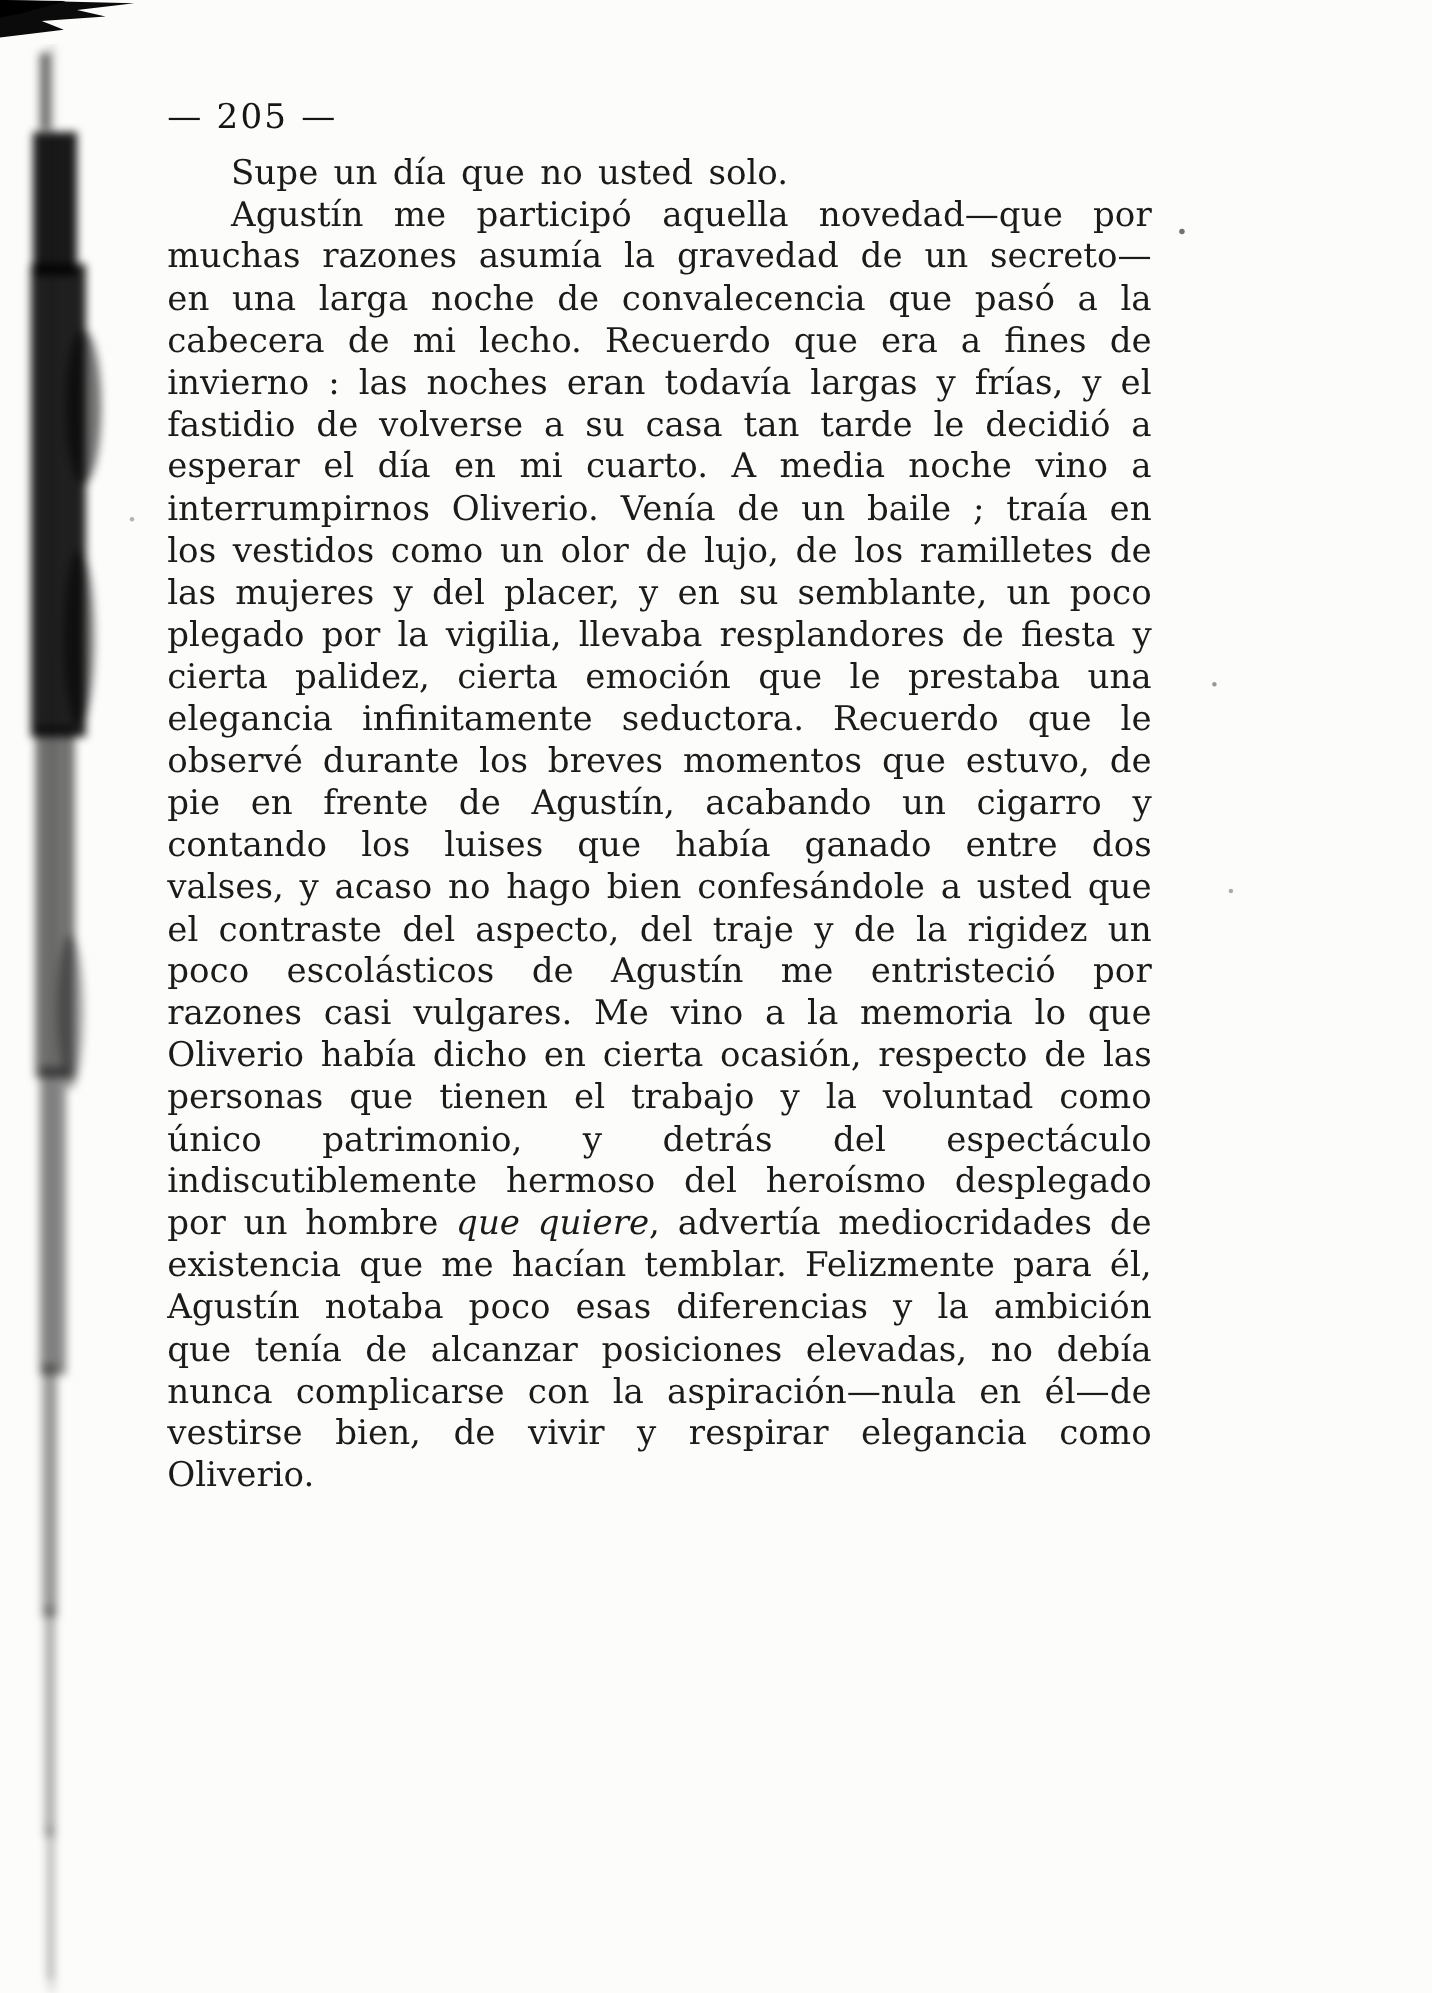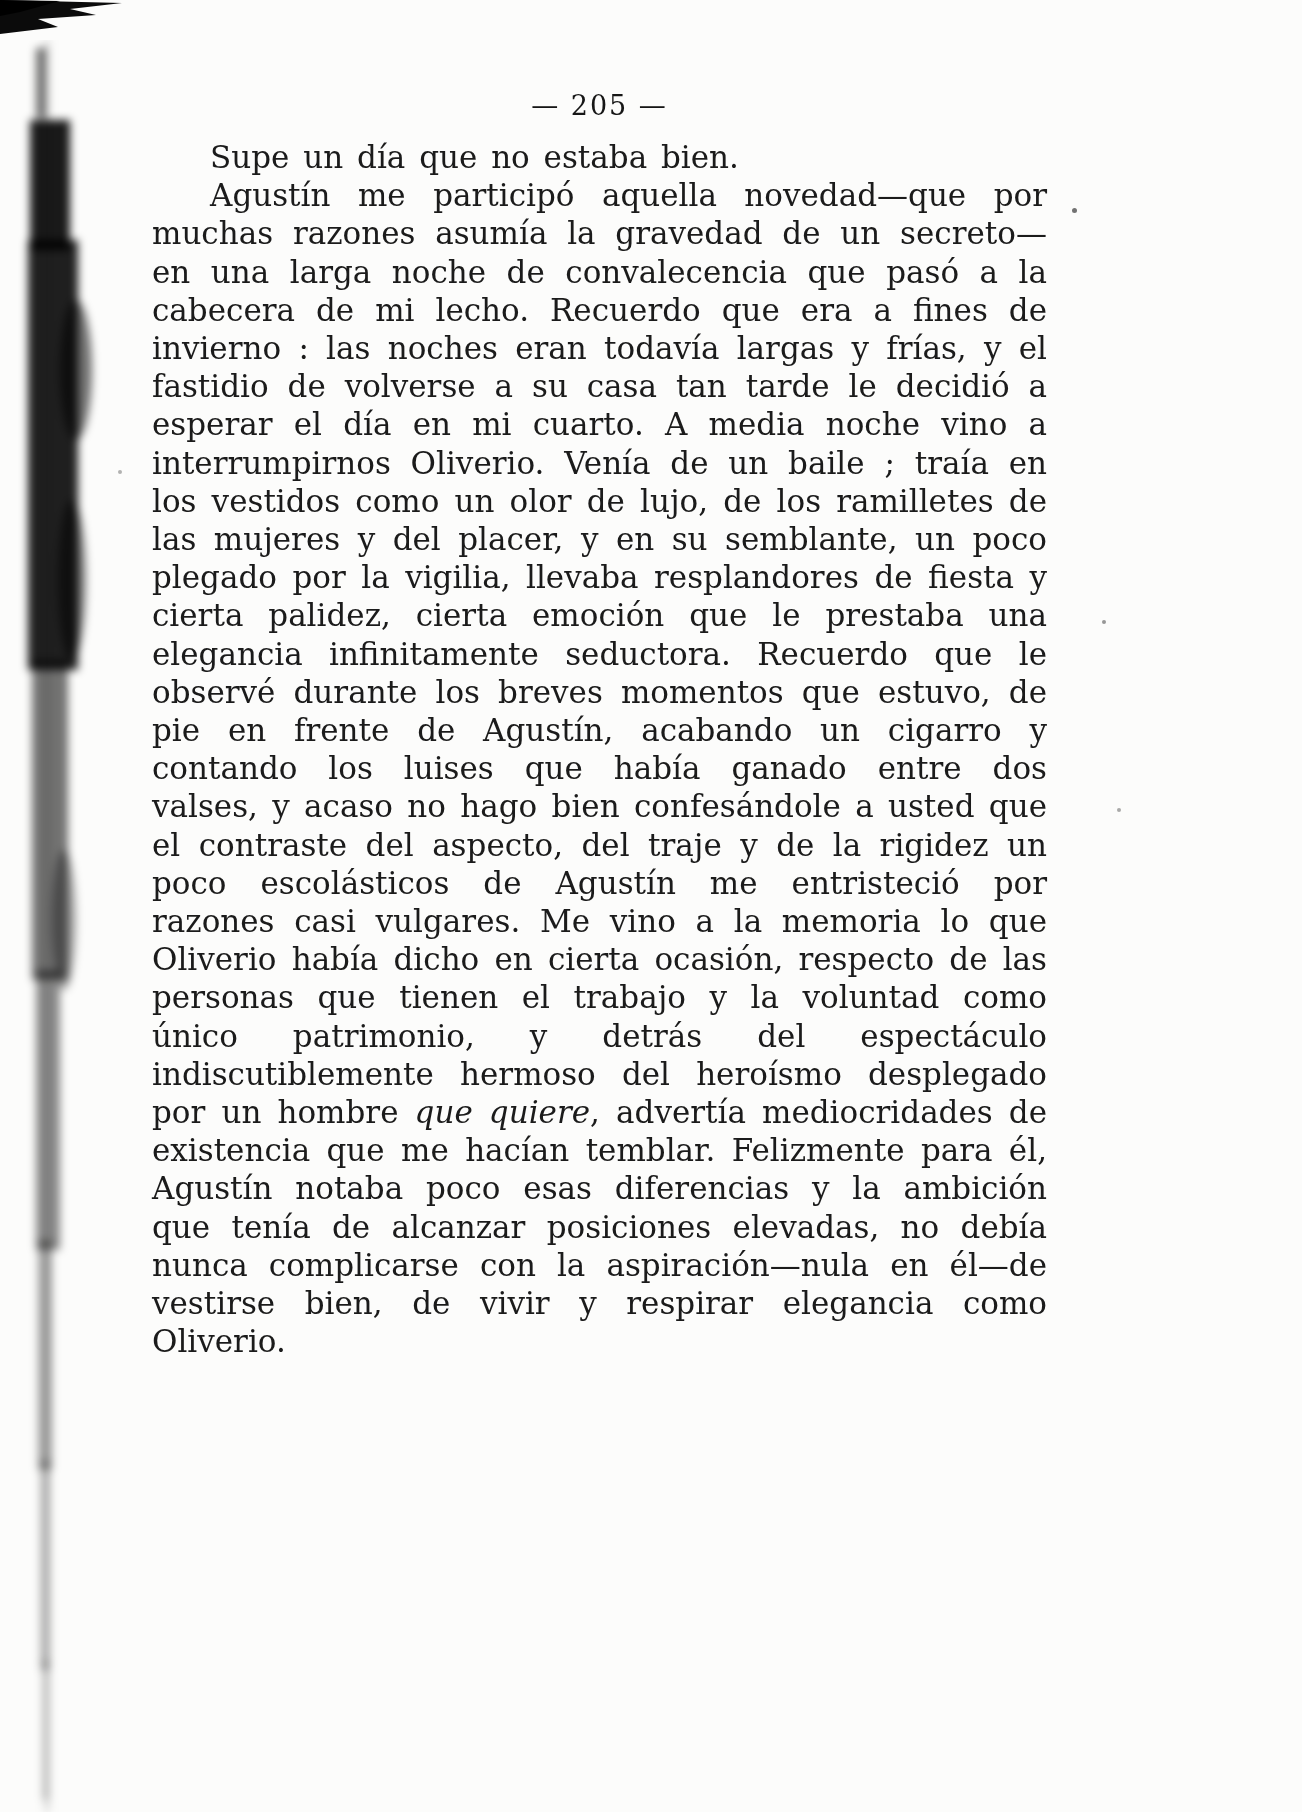--- a/index.html
+++ b/index.html
@@ -42,22 +42,22 @@
   .speck-2 { left: 1102px; top: 620px; width: 4px; height: 4px; opacity: .55; }
   .speck-3 { left: 1117px; top: 808px; width: 4px; height: 4px; opacity: .45; }
   .speck-4 { left: 118px;  top: 470px; width: 4px; height: 4px; opacity: .4; }
   .text-column {
     position: absolute;
     left: 152px;
     top: 88px;
     width: 895px;
   }
   .page-number {
-    text-align: center;
-    font-size: 27px;
+    text-align: left;
+    font-size: 31px;
     line-height: 36px;
     letter-spacing: 2px;
     margin: 0 0 14px 0;
     color: #161616;
   }
   .body-text p {
     margin: 0;
     font-size: 31px;
     line-height: 38.2px;
     text-align: justify;
@@ -104,20 +104,20 @@
   <span class="speck speck-2"></span>
   <span class="speck speck-3"></span>
   <span class="speck speck-4"></span>
 
   <div class="text-column">
 
     <div class="page-number">— 205 —</div>
 
     <div class="body-text">
 
-      <p>Supe un día que no estaba bien.</p>
+      <p>Supe un día que no usted solo.</p>
 
       <p><span>Agustín me participó aquella novedad—que por muchas razones asumía la gravedad de un secreto— en una larga noche de convalecencia que pasó a la cabecera de mi lecho. Recuerdo que era a fines de invierno : las noches eran todavía largas y frías, y el fastidio de volverse a su casa tan tarde le decidió a esperar el día en mi cuarto. A media noche vino a interrumpirnos Oliverio. Venía de un baile ; traía en los vestidos como un olor de lujo, de los ramilletes de las mujeres y del placer, y en su semblante, un poco plegado por la vigilia, llevaba resplandores de fiesta y cierta palidez, cierta emoción que le prestaba una elegancia infinitamente seductora. Recuerdo que le observé durante los breves momentos que estuvo, de pie en frente de Agustín, acabando un cigarro y contando los luises que había ganado entre dos valses, y acaso no hago bien confesándole a usted que el contraste del aspecto, del traje y de la rigidez un poco escolásticos de Agustín me entristeció por razones casi vulgares. Me vino a la memoria lo que Oliverio había dicho en cierta ocasión, respecto de las personas que tienen el trabajo y la voluntad como único patrimonio, y detrás del espectáculo indiscutiblemente hermoso del heroísmo desplegado por un hombre </span><em>que quiere</em><span>, advertía mediocridades de existencia que me hacían temblar. Felizmente para él, Agustín notaba poco esas diferencias y la ambición que tenía de alcanzar posiciones elevadas, no debía nunca complicarse con la aspiración—nula en él—de vestirse bien, de vivir y respirar elegancia como Oliverio.</span></p>
 
 
     </div>
   </div>
 </div>
 
 </body></html>

